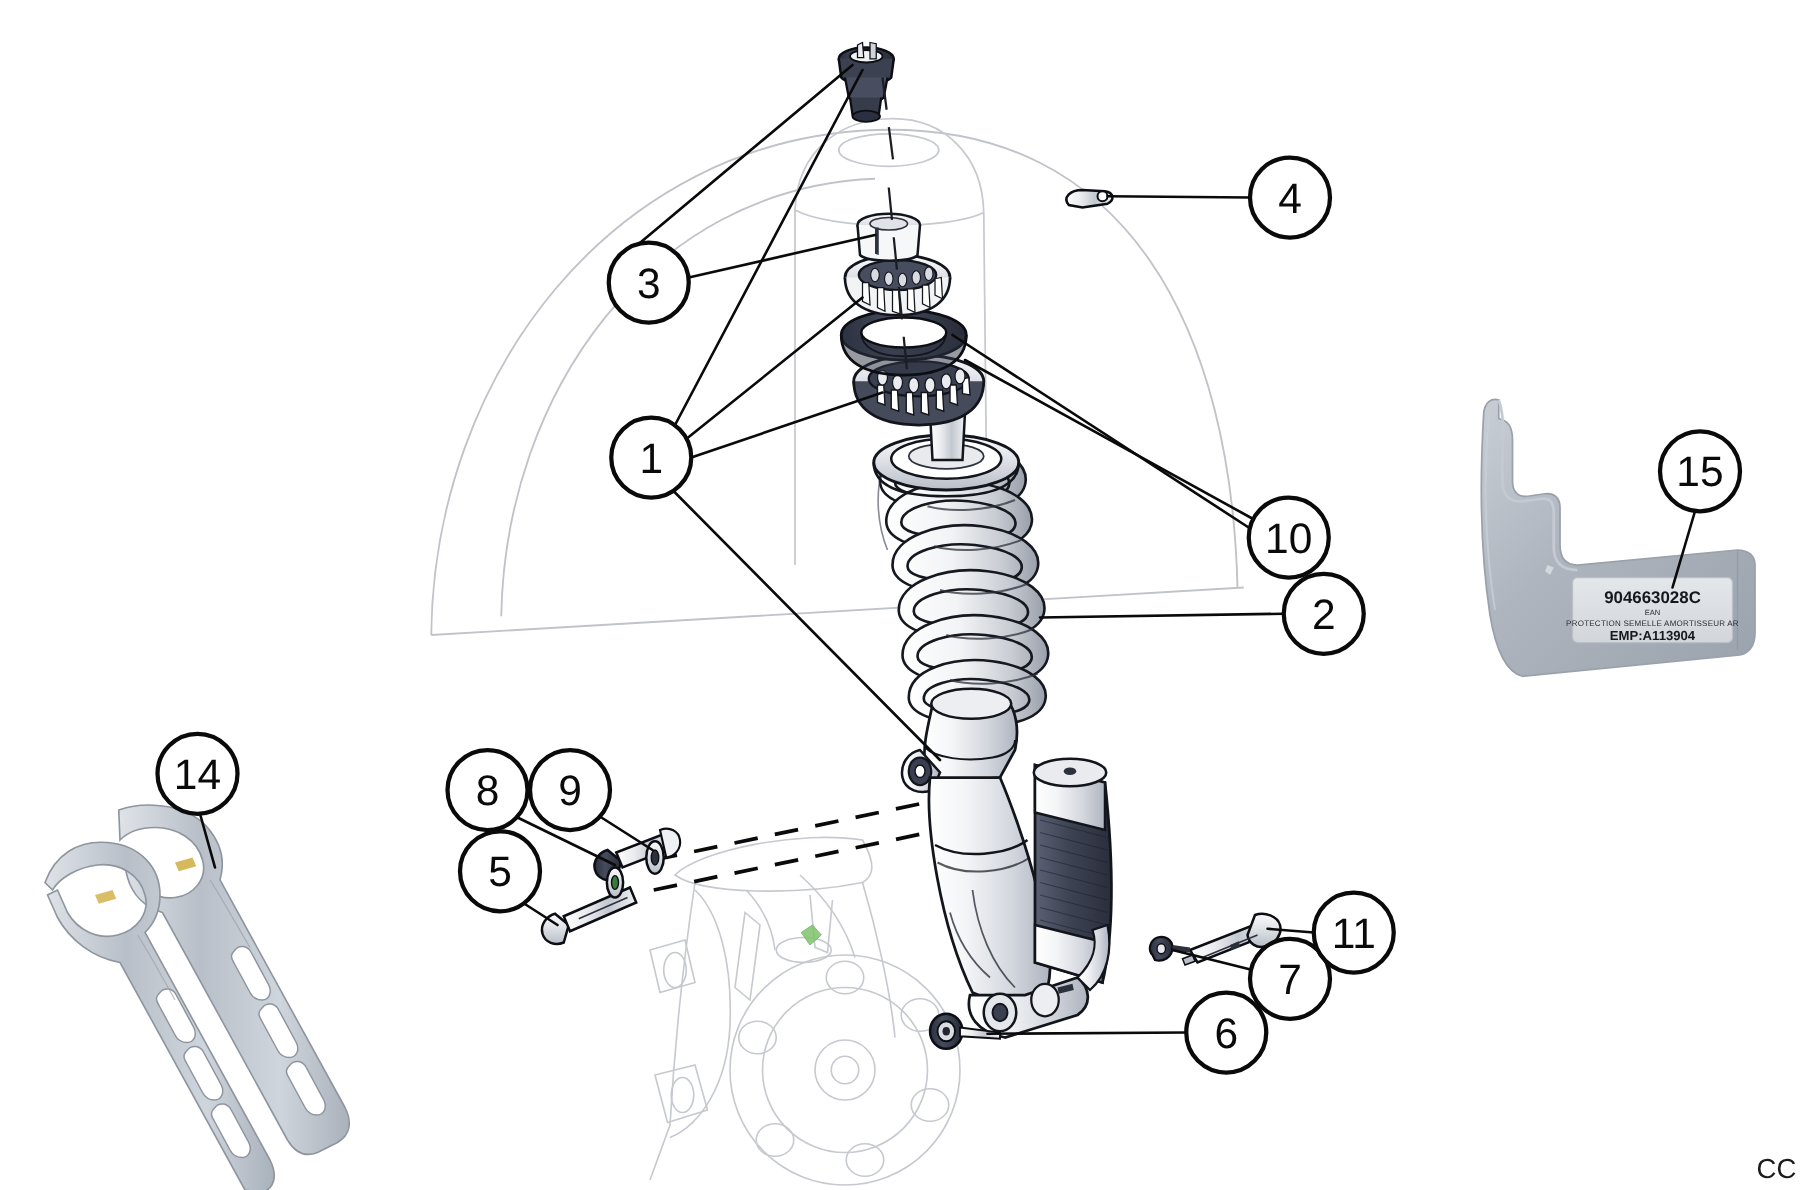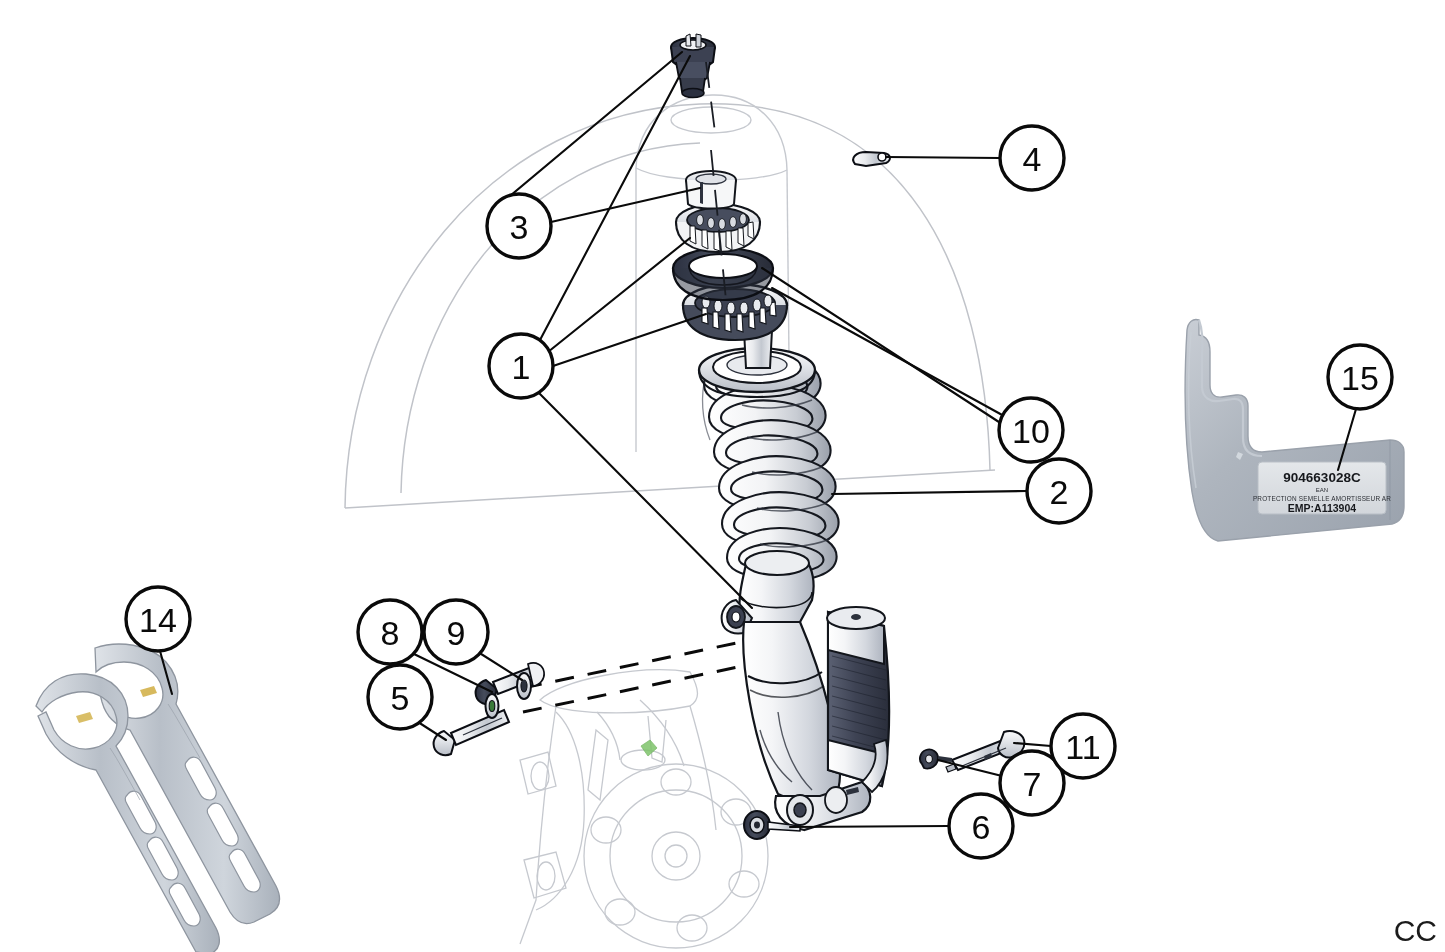--- a/index.html
+++ b/index.html
@@ -32,21 +32,21 @@
     font-size: 34px;
     fill: #0a0a0a;
     text-anchor: middle;
     dominant-baseline: central;
   }
   .corner-mark {
     position: absolute;
     right: 8px;
     bottom: 4px;
     font-family: "Liberation Sans", sans-serif;
-    font-size: 30px;
+    font-size: 22px;
     color: #1b1b1b;
     letter-spacing: 0px;
     user-select: none;
   }
   .lbl-code {
     font-family: "Liberation Sans", sans-serif;
     font-weight: bold;
     font-size: 13.5px;
     fill: #16181c;
     text-anchor: middle;

